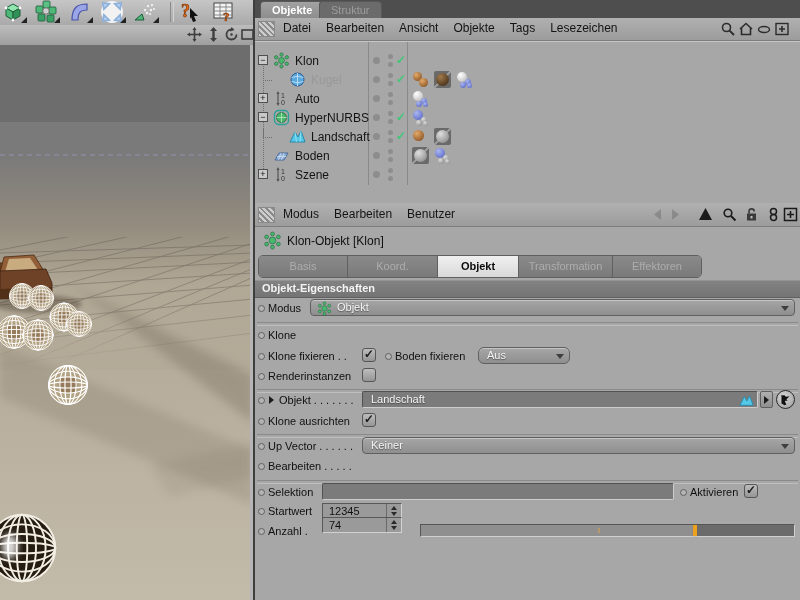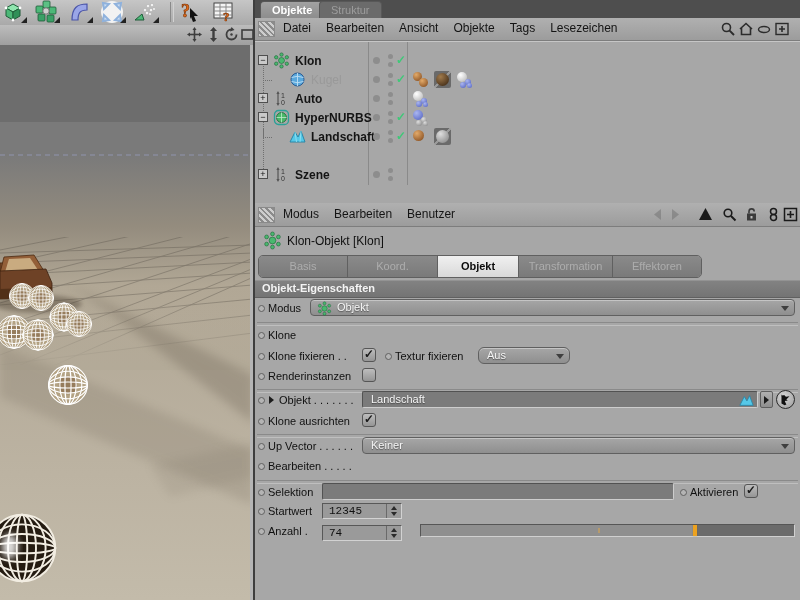--- a/index.html
+++ b/index.html
@@ -31,21 +31,21 @@
   .omtab{position:absolute;top:1px;height:17px;line-height:17px;padding:0 11px;font-size:11px;border-radius:4px 4px 0 0;background:#6b6b6b;color:#9d9d9d;border:1px solid #585858;border-bottom:none;box-sizing:border-box;}
   .omtab.active{background:linear-gradient(#a2a2a2,#8d8d8d);color:#fff;font-weight:bold;}
   #om-menu{position:absolute;left:0;top:18px;width:545px;height:22px;background:linear-gradient(#b0b0b0,#9c9c9c);border-bottom:1px solid #7d7d7d;}
   #om-menu .items{position:absolute;left:28px;top:3px;display:flex;}
   #om-tree{position:absolute;left:0;top:41px;width:545px;height:146px;background:#a7a7a7;border-top:1px solid #c6c6c6;}
   .colsep{position:absolute;top:0;height:146px;width:1px;background:#8a8a8a;}
   .trow{position:absolute;left:0;width:545px;height:19px;}
   .expbox{position:absolute;top:4px;width:10px;height:10px;background:#c9c9c9;border:1px solid #4f4f4f;font-size:9px;line-height:9px;text-align:center;color:#111;box-sizing:border-box;}
   .oicon{position:absolute;top:1px;width:17px;height:17px;}
   .oicon svg{width:17px;height:17px;}
-  .tlabel{position:absolute;top:3px;font-size:12px;font-weight:bold;color:#141414;}
+  .tlabel{position:absolute;top:3px;font-size:12px;font-weight:normal;color:#141414;}
   .tlabel.grayed{color:#999;font-weight:normal;}
   .dot-big{position:absolute;top:6px;width:7px;height:7px;border-radius:50%;background:#8d8d8d;}
   .dot-sm{position:absolute;width:5px;height:5px;border-radius:50%;background:#8d8d8d;}
   .tree-check{position:absolute;top:2px;width:12px;height:14px;font-size:12px;font-weight:bold;color:#3fc878;}
   .tree-check.checked::after{content:"✓";}
   .guide{position:absolute;border-left:1px dotted #6f6f6f;width:0;}
   .elbow{position:absolute;width:8px;height:8px;border-left:1px dotted #6f6f6f;border-bottom:1px dotted #6f6f6f;}
   .tag{position:absolute;top:1px;width:17px;height:17px;}
   .ball{position:absolute;border-radius:50%;}
   .b-brown{background:radial-gradient(circle at 35% 30%,#e2aa6a,#7d4418);}
@@ -74,21 +74,21 @@
   #am-section .t{position:absolute;left:7px;top:1px;font-size:11px;font-weight:bold;color:#f4f4f4;}
 
   .adot{position:absolute;width:7px;height:7px;border:1px solid #606060;border-radius:50%;background:#b4b4b4;box-sizing:border-box;}
   .flabel{position:absolute;font-size:11px;color:#101010;white-space:nowrap;}
   .dd{position:absolute;height:17px;background:linear-gradient(#a6a6a6,#8f8f8f);border:1px solid #606060;border-radius:4px;box-shadow:inset 0 1px 0 rgba(255,255,255,.35);box-sizing:border-box;}
   .ddtext{position:absolute;left:8px;top:1px;font-size:11px;color:#f5f5f5;text-shadow:0 1px 1px rgba(30,30,30,.55);white-space:nowrap;}
   .chev{position:absolute;right:5px;top:6px;width:0;height:0;border-left:4px solid transparent;border-right:4px solid transparent;border-top:5px solid #3f3f3f;}
   .linkfield{position:absolute;height:17px;background:#7b7b7b;border-top:1px solid #525252;border-left:1px solid #525252;border-bottom:1px solid #cdcdcd;border-right:1px solid #cdcdcd;border-radius:2px;box-sizing:border-box;}
   .linkfield .ddtext{top:1px;}
   .numfield{position:absolute;height:16px;background:#9a9a9a;border-top:1px solid #585858;border-left:1px solid #585858;border-bottom:1px solid #d2d2d2;border-right:1px solid #d2d2d2;box-sizing:border-box;}
-  .numtext{position:absolute;left:6px;top:1px;font-size:11px;color:#101010;font-family:Liberation Mono, monospace;}
+  .numtext{position:absolute;left:6px;top:1px;font-size:11px;color:#101010;}
   .spin{position:absolute;right:0;top:0;width:14px;height:100%;border-left:1px solid #6a6a6a;}
   .spin .up{position:absolute;left:4px;top:2px;width:0;height:0;border-left:3px solid transparent;border-right:3px solid transparent;border-bottom:4px solid #2a2a2a;}
   .spin .dn{position:absolute;left:4px;bottom:2px;width:0;height:0;border-left:3px solid transparent;border-right:3px solid transparent;border-top:4px solid #2a2a2a;}
   .cb{position:absolute;width:14px;height:14px;background:linear-gradient(#bdbdbd,#959595);border:1px solid #565656;border-radius:3px;box-sizing:border-box;}
   .cb.checked::after{content:"✓";position:absolute;left:1px;top:-2px;font-size:12px;font-weight:bold;color:#1a1a1a;}
   .hsep{position:absolute;left:2px;width:541px;height:2px;border-top:1px solid #8a8a8a;border-bottom:1px solid #bfbfbf;}
   .slider{position:absolute;height:13px;background:#8f8f8f;border-top:1px solid #565656;border-left:1px solid #565656;border-bottom:1px solid #d0d0d0;border-right:1px solid #d0d0d0;box-sizing:border-box;}
   .sl-dark{position:absolute;top:0;bottom:0;right:0;background:#6b6b6b;}
   .sl-handle{position:absolute;top:0;bottom:0;width:4px;background:#eda21f;box-shadow:0 0 1px #7a5200;}
   .sl-tick{position:absolute;top:3px;bottom:3px;width:2px;background:#d8a552;opacity:.55;}
@@ -466,20 +466,41 @@
           <span class="tree-check checked" style="left:141px"></span>
           <span class="tag" style="left:157px">
               <span class="ball b-brown" style="left:1px;top:2px;width:11px;height:11px"></span>
             </span>
           <span class="tag" style="left:179px">
               <span class="tile"></span>
               <span class="ball b-gray" style="left:2px;top:2px;width:13px;height:13px"></span>
             </span>
         </div>
 
+        <div class="trow" style="top:104px">
+          <span class="oicon" style="left:18px"><svg viewBox="0 0 17 17">
+                <path d="M2,13 L6,6 L15,6 L11,13 Z" fill="#8fb0d8" stroke="#4a6a9c" stroke-width="1"></path>
+                <path d="M4,9.5 H13 M8,6 L5.5,13 M11,6 L8.5,13" stroke="#d8e4f2" stroke-width=".7" fill="none"></path>
+              </svg></span>
+          <span class="tlabel" style="left:40px">Boden</span>
+          <span class="dot-big" style="left:118px"></span>
+          <span class="dot-sm" style="left:133px;top:3px"></span>
+          <span class="dot-sm" style="left:133px;top:11px"></span>
+          <span class="tree-check" style="left:141px"></span>
+          <span class="tag" style="left:157px">
+              <span class="tile"></span>
+              <span class="ball b-gray" style="left:2px;top:2px;width:13px;height:13px"></span>
+            </span>
+          <span class="tag" style="left:179px">
+              <span class="ball b-blue" style="left:1px;top:1px;width:10px;height:10px"></span>
+              <span class="ball b-gray" style="left:9px;top:8px;width:6px;height:6px"></span>
+              <span class="ball b-gray" style="left:4px;top:11px;width:6px;height:6px"></span>
+              <span class="ball b-gray" style="left:11px;top:12px;width:5px;height:5px"></span>
+            </span>
+        </div>
 
         <div class="trow" style="top:123px">
           <span class="expbox" style="left:3px">+</span>
           <span class="oicon" style="left:18px"><svg viewBox="0 0 17 17">
                 <line x1="5" y1="2.5" x2="5" y2="14.5" stroke="#555" stroke-width="1.2"></line>
                 <polygon points="5,1 3.4,4 6.6,4" fill="#555"></polygon>
                 <polygon points="5,16 3.4,13 6.6,13" fill="#555"></polygon>
                 <text x="8" y="7.5" font-size="7" fill="#333" font-family="Liberation Sans, sans-serif">1</text>
                 <text x="8" y="15" font-size="7" fill="#333" font-family="Liberation Sans, sans-serif">0</text>
               </svg></span>
@@ -575,21 +596,21 @@
 
       <div class="hsep" style="top:137px"></div>
 
       <span class="adot" style="left:3px;top:147px"></span>
       <span class="flabel" style="left:13px;top:144px">Klone</span>
 
       <span class="adot" style="left:3px;top:168px"></span>
       <span class="flabel" style="left:13px;top:165px">Klone fixieren . .</span>
       <span class="cb checked" style="left:107px;top:163px"></span>
       <span class="adot" style="left:130px;top:168px"></span>
-      <span class="flabel" style="left:140px;top:165px">Textur fixieren</span>
+      <span class="flabel" style="left:140px;top:165px">Boden fixieren</span>
       <div class="dd" style="left:223px;top:162px;width:92px;border-radius:6px">
         <span class="ddtext">Aus</span>
         <span class="chev"></span>
       </div>
 
       <span class="adot" style="left:3px;top:188px"></span>
       <span class="flabel" style="left:13px;top:185px">Renderinstanzen</span>
       <span class="cb" style="left:107px;top:183px"></span>
 
       <div class="hsep" style="top:204px"></div>
@@ -645,21 +666,21 @@
       <div class="numfield" style="left:67px;top:318px;width:80px">
         <span class="numtext">12345</span>
         <span class="spin">
             <span class="up"></span>
             <span class="dn"></span>
           </span>
       </div>
 
       <span class="adot" style="left:3px;top:343px"></span>
       <span class="flabel" style="left:13px;top:340px">Anzahl .</span>
-      <div class="numfield" style="left:67px;top:340px;width:80px">
+      <div class="numfield" style="left:67px;top:332px;width:80px">
         <span class="numtext">74</span>
         <span class="spin">
             <span class="up"></span>
             <span class="dn"></span>
           </span>
       </div>
       <div class="slider" style="left:165px;top:339px;width:375px">
         <span class="sl-dark" style="left: 72.8%;"></span>
         <span class="sl-tick" style="left: 47.5%;"></span>
         <span class="sl-handle" style="left: 72.8%;"></span>

